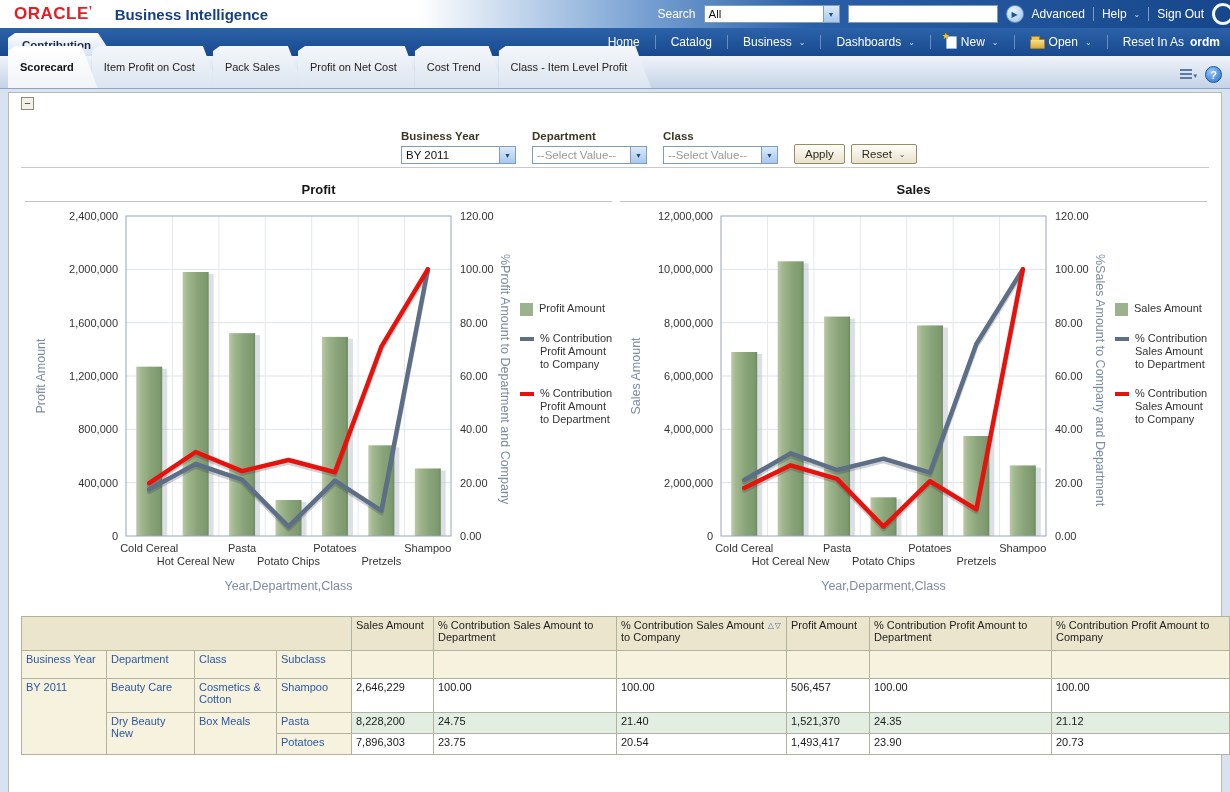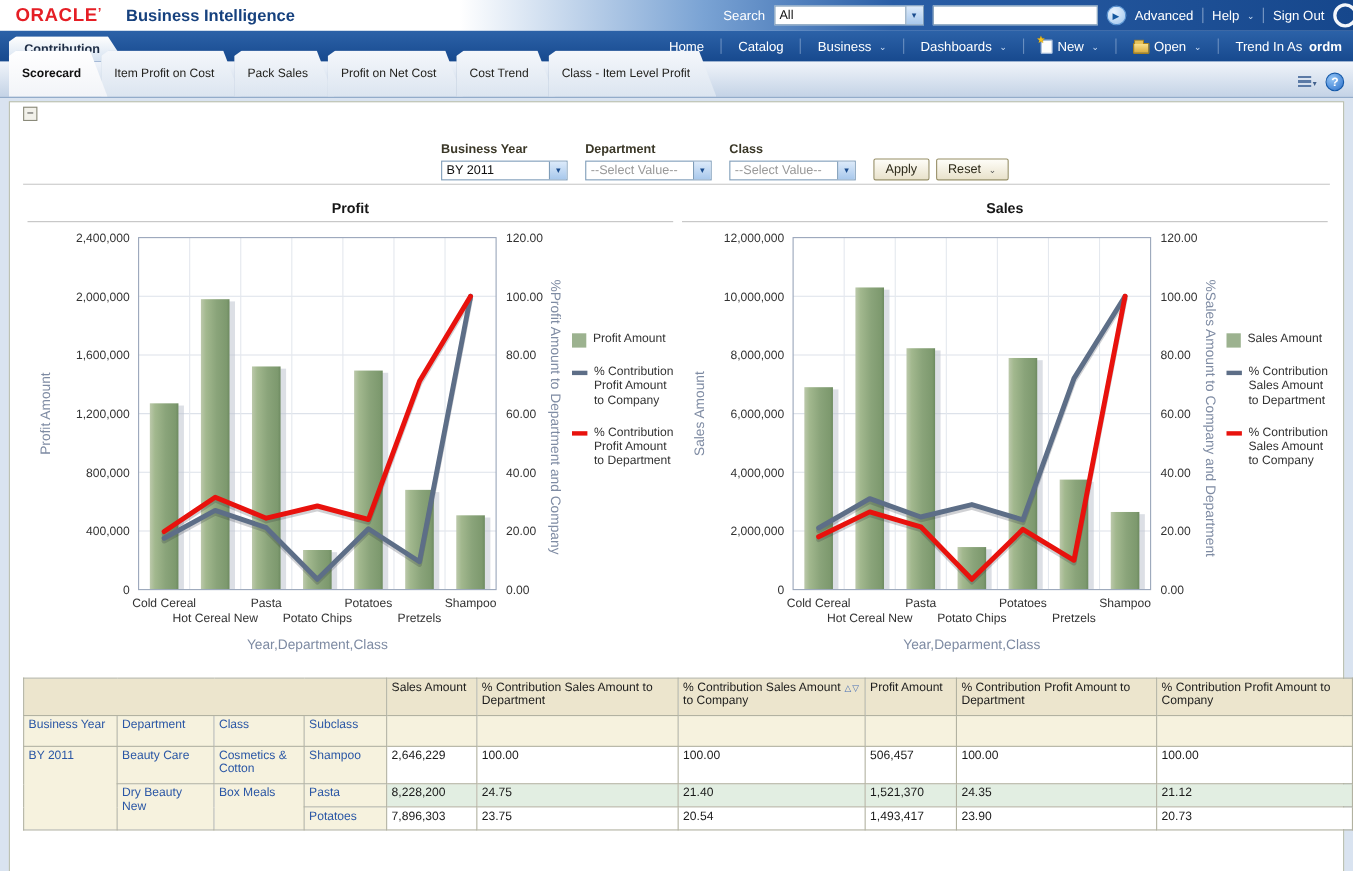--- a/index.html
+++ b/index.html
@@ -153,21 +153,21 @@
         <span class="caret">⌄</span>
       </span>
       <span class="nav-sep"></span>
       <span class="nav-item">
         <span class="icon-folder"></span>
         <span>Open</span>
         <span class="caret">⌄</span>
       </span>
       <span class="nav-sep"></span>
       <span class="nav-item">
-        <span>Trend In As</span>
+        <span>Reset In As</span>
         <span class="signed-user">ordm</span>
       </span>
     </div>
 </div>
 
 <div class="tabstrip">
   <div id="page-tabs" style="display:flex;align-items:flex-end;">
       <div class="page-tab active">Scorecard</div>
       <div class="page-tab">Item Profit on Cost</div>
       <div class="page-tab">Pack Sales</div>

